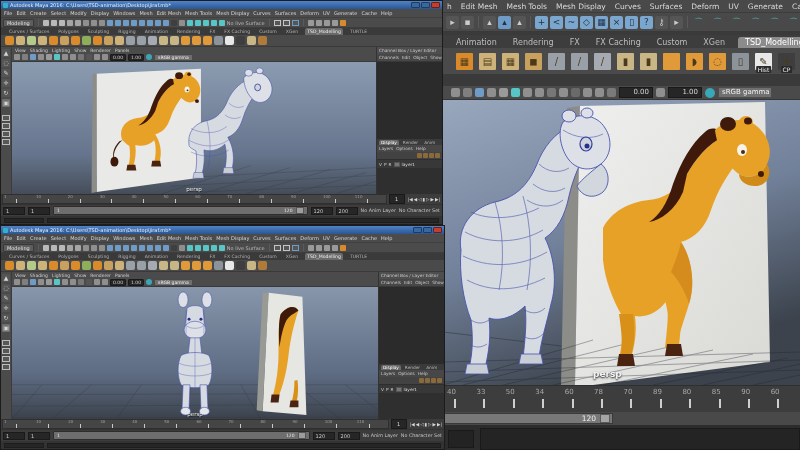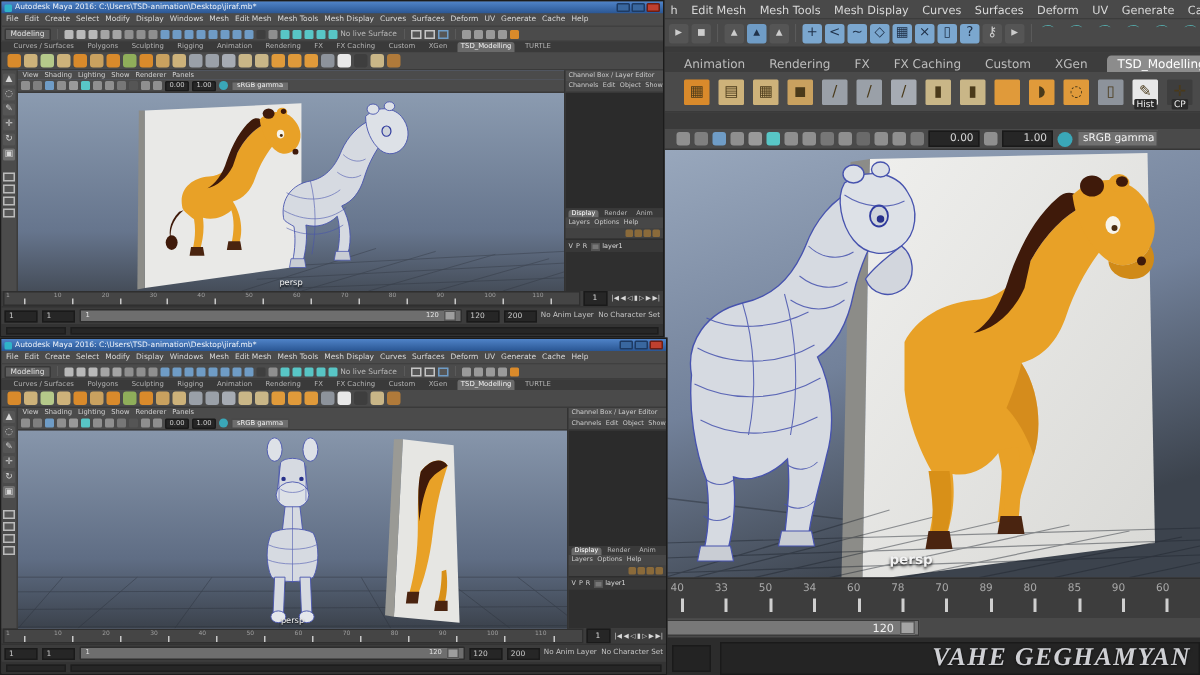--- a/index.html
+++ b/index.html
@@ -1209,14 +1209,13 @@
       <span class="rfield">200</span>
       <span class="ddl">No Anim Layer</span>
       <span class="ddl">No Character Set</span>
     </div>
     <div class="helpline">
       <span class="hbox small"></span>
       <span class="hbox"></span>
     </div>
   </div>
 
-  <div class="watermark">VAHE GEGHAMYAN</div>
 </div>
 
 </body></html>

